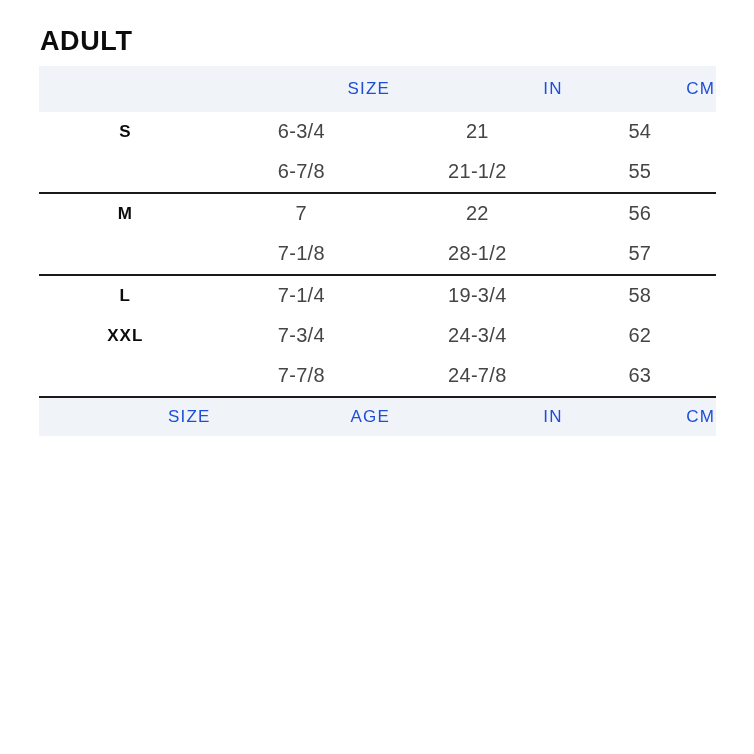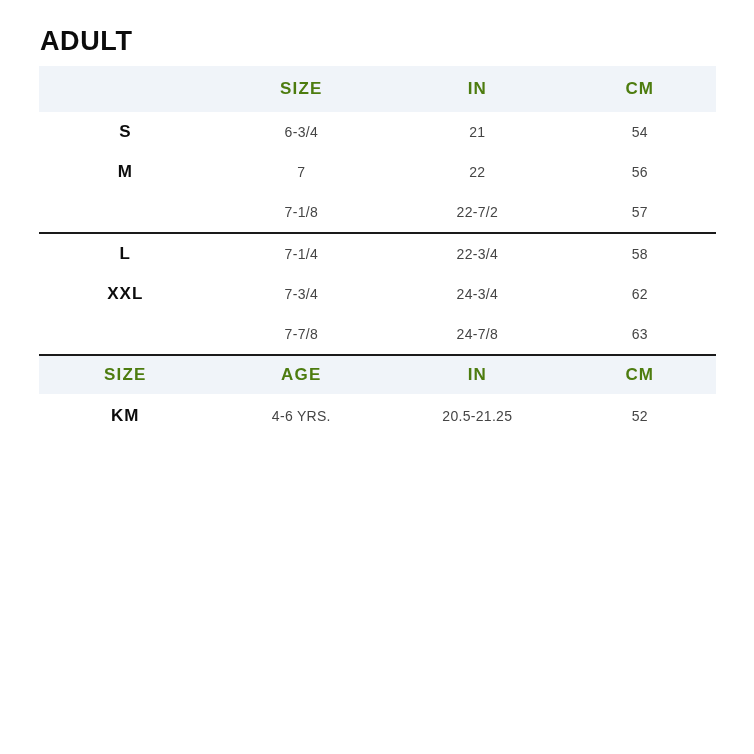--- a/index.html
+++ b/index.html
@@ -24,31 +24,31 @@
 
   table { width: 100%; border-collapse: collapse; table-layout: fixed; }
   col.c1 { width: 25.5%; }
   col.c2 { width: 26.5%; }
   col.c3 { width: 25.5%; }
   col.c4 { width: 22.5%; }
 
   thead th {
     background: #f0f4f9;
     font-size: 17px;
-    font-weight: 700;
+    font-weight: 400;
     letter-spacing: 1.2px;
-    color: #4d7c0f;
-    text-align: center;
+    color: #1d4ed8;
+    text-align: right;
   }
   .adult-table thead th { height: 44px; }
   .kids-table thead th { height: 36px; }
 
   td {
     text-align: center;
-    font-size: 14px;
+    font-size: 20px;
     font-weight: 300;
     color: #454545;
     letter-spacing: 0.3px;
   }
   .adult-table td { height: 38px; }
   .kids-table td { height: 43px; }
 
   td.lbl {
     font-size: 17px;
     font-weight: 700;
@@ -81,38 +81,44 @@
           <th>CM</th>
         </tr>
       </thead>
       <tbody>
         <tr>
           <td class="lbl">S</td>
           <td>6-3/4</td>
           <td>21</td>
           <td>54</td>
         </tr>
+        <tr class="group-end">
+          <td></td>
+          <td>6-7/8</td>
+          <td>21-1/2</td>
+          <td>55</td>
+        </tr>
 
         <tr>
           <td class="lbl">M</td>
           <td>7</td>
           <td>22</td>
           <td>56</td>
         </tr>
         <tr class="group-end">
           <td></td>
           <td>7-1/8</td>
-          <td>22-7/2</td>
+          <td>28-1/2</td>
           <td>57</td>
         </tr>
 
         <tr>
           <td class="lbl">L</td>
           <td>7-1/4</td>
-          <td>22-3/4</td>
+          <td>19-3/4</td>
           <td>58</td>
         </tr>
 
 
         <tr>
           <td class="lbl">XXL</td>
           <td>7-3/4</td>
           <td>24-3/4</td>
           <td>62</td>
         </tr>
@@ -137,23 +143,17 @@
         </colgroup>
       <thead>
         <tr>
           <th>SIZE</th>
           <th>AGE</th>
           <th>IN</th>
           <th>CM</th>
         </tr>
       </thead>
       <tbody>
-        <tr>
-          <td class="lbl">KM</td>
-          <td>4-6 YRS.</td>
-          <td>20.5-21.25</td>
-          <td>52</td>
-        </tr>
       </tbody>
     </table>
   </section>
 
 </div>
 
 </body></html>

